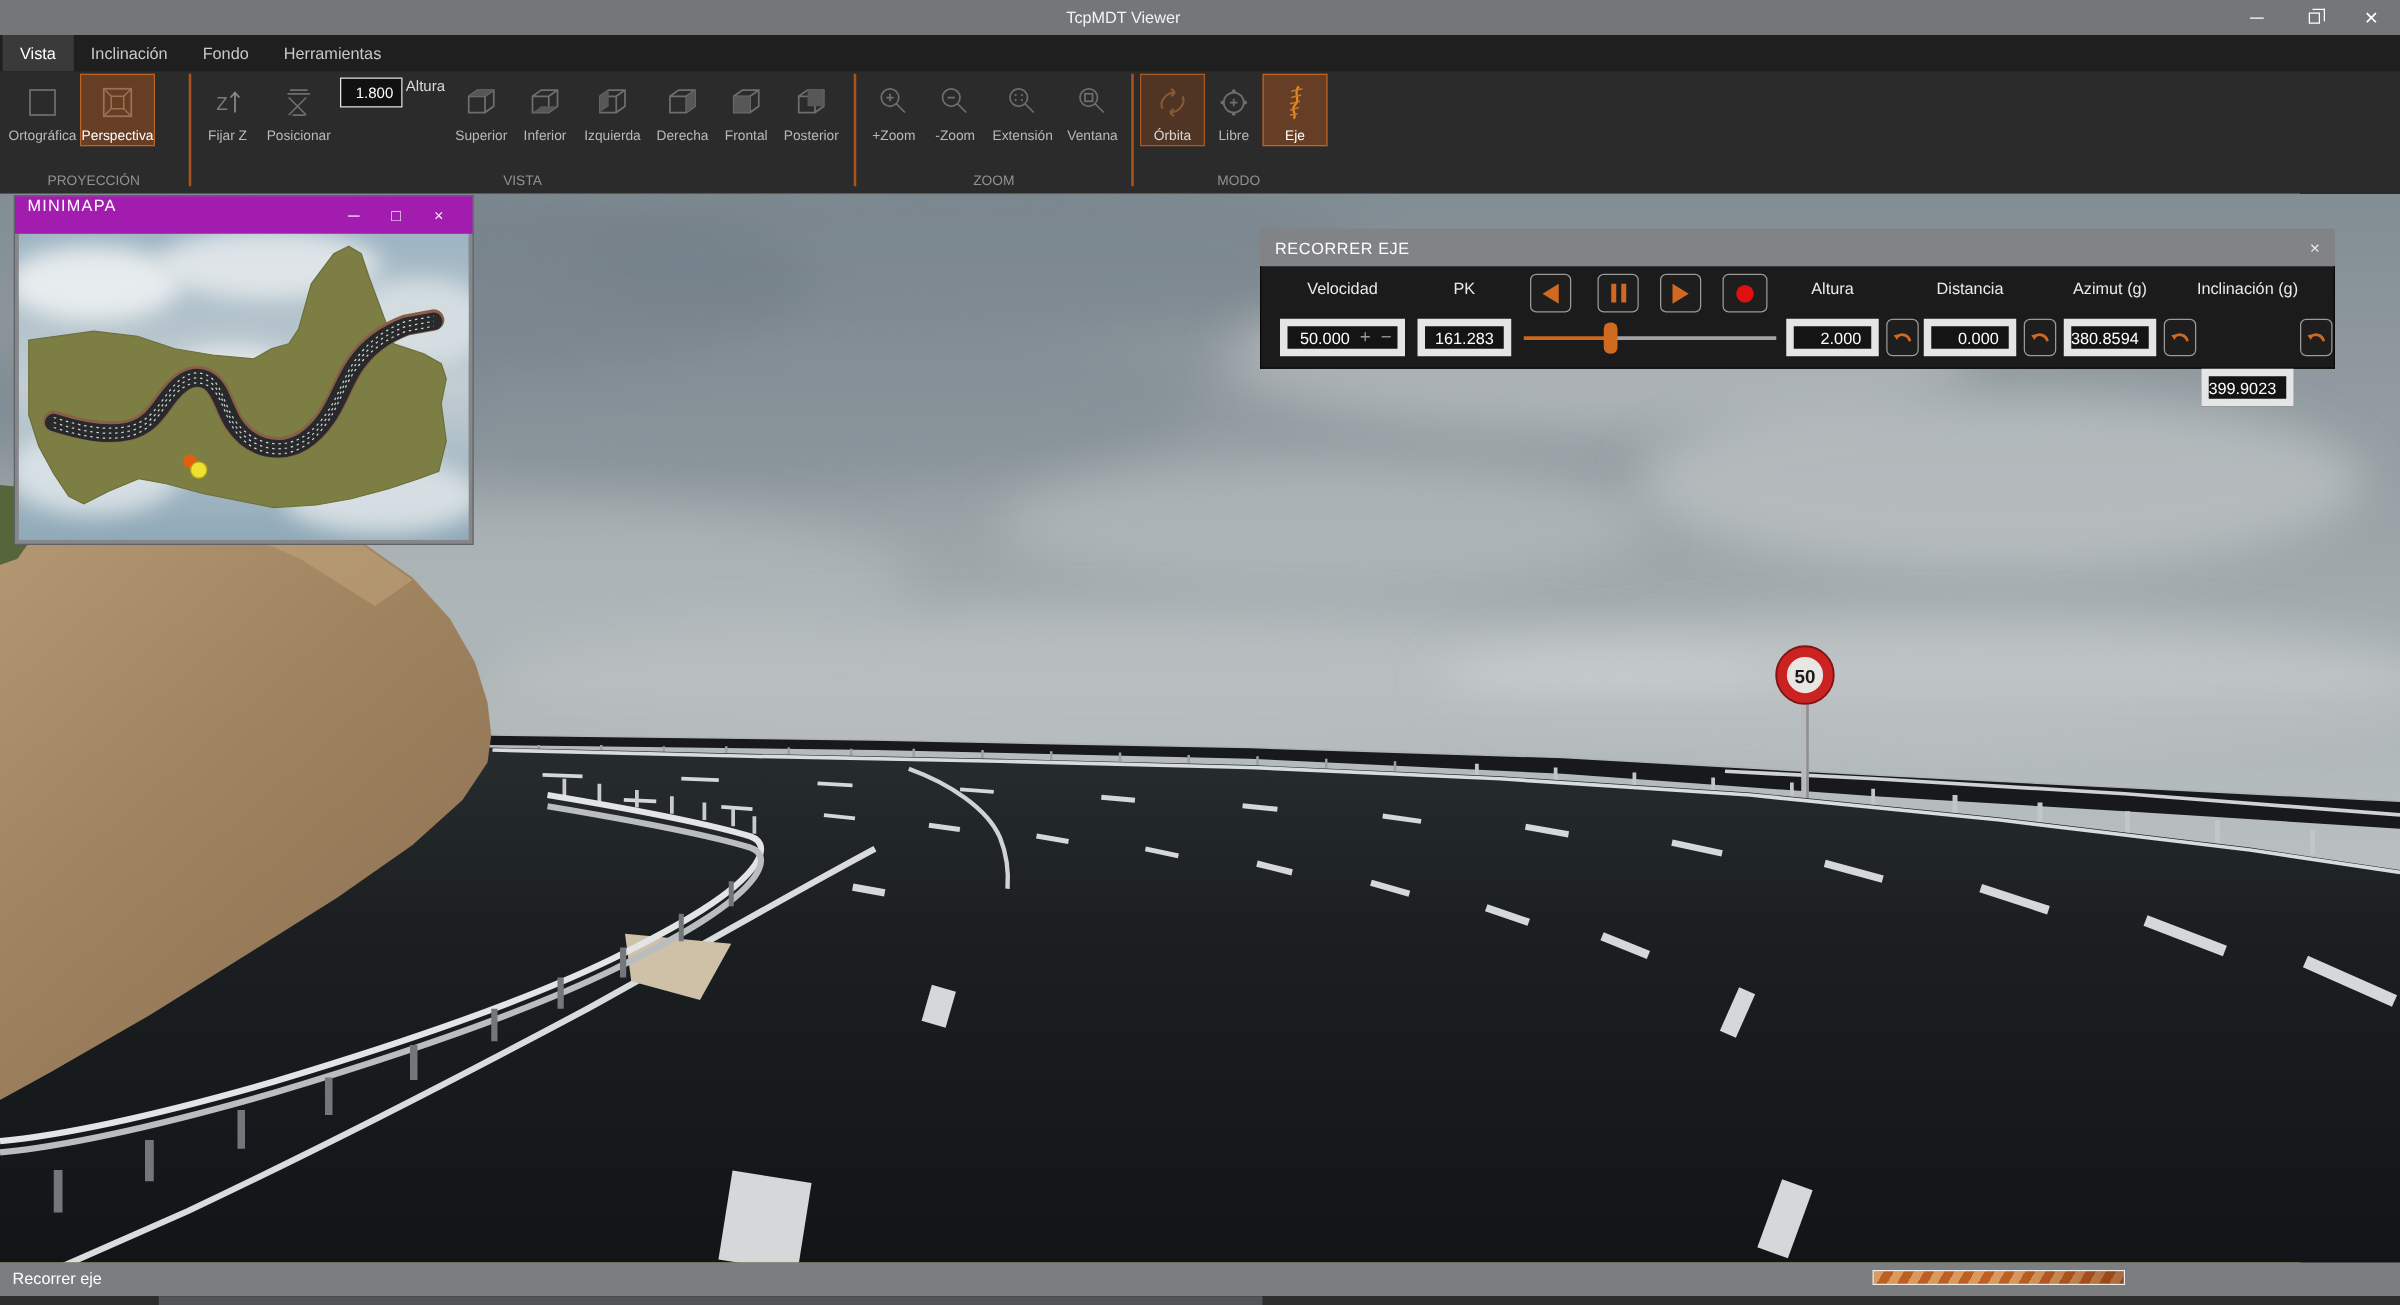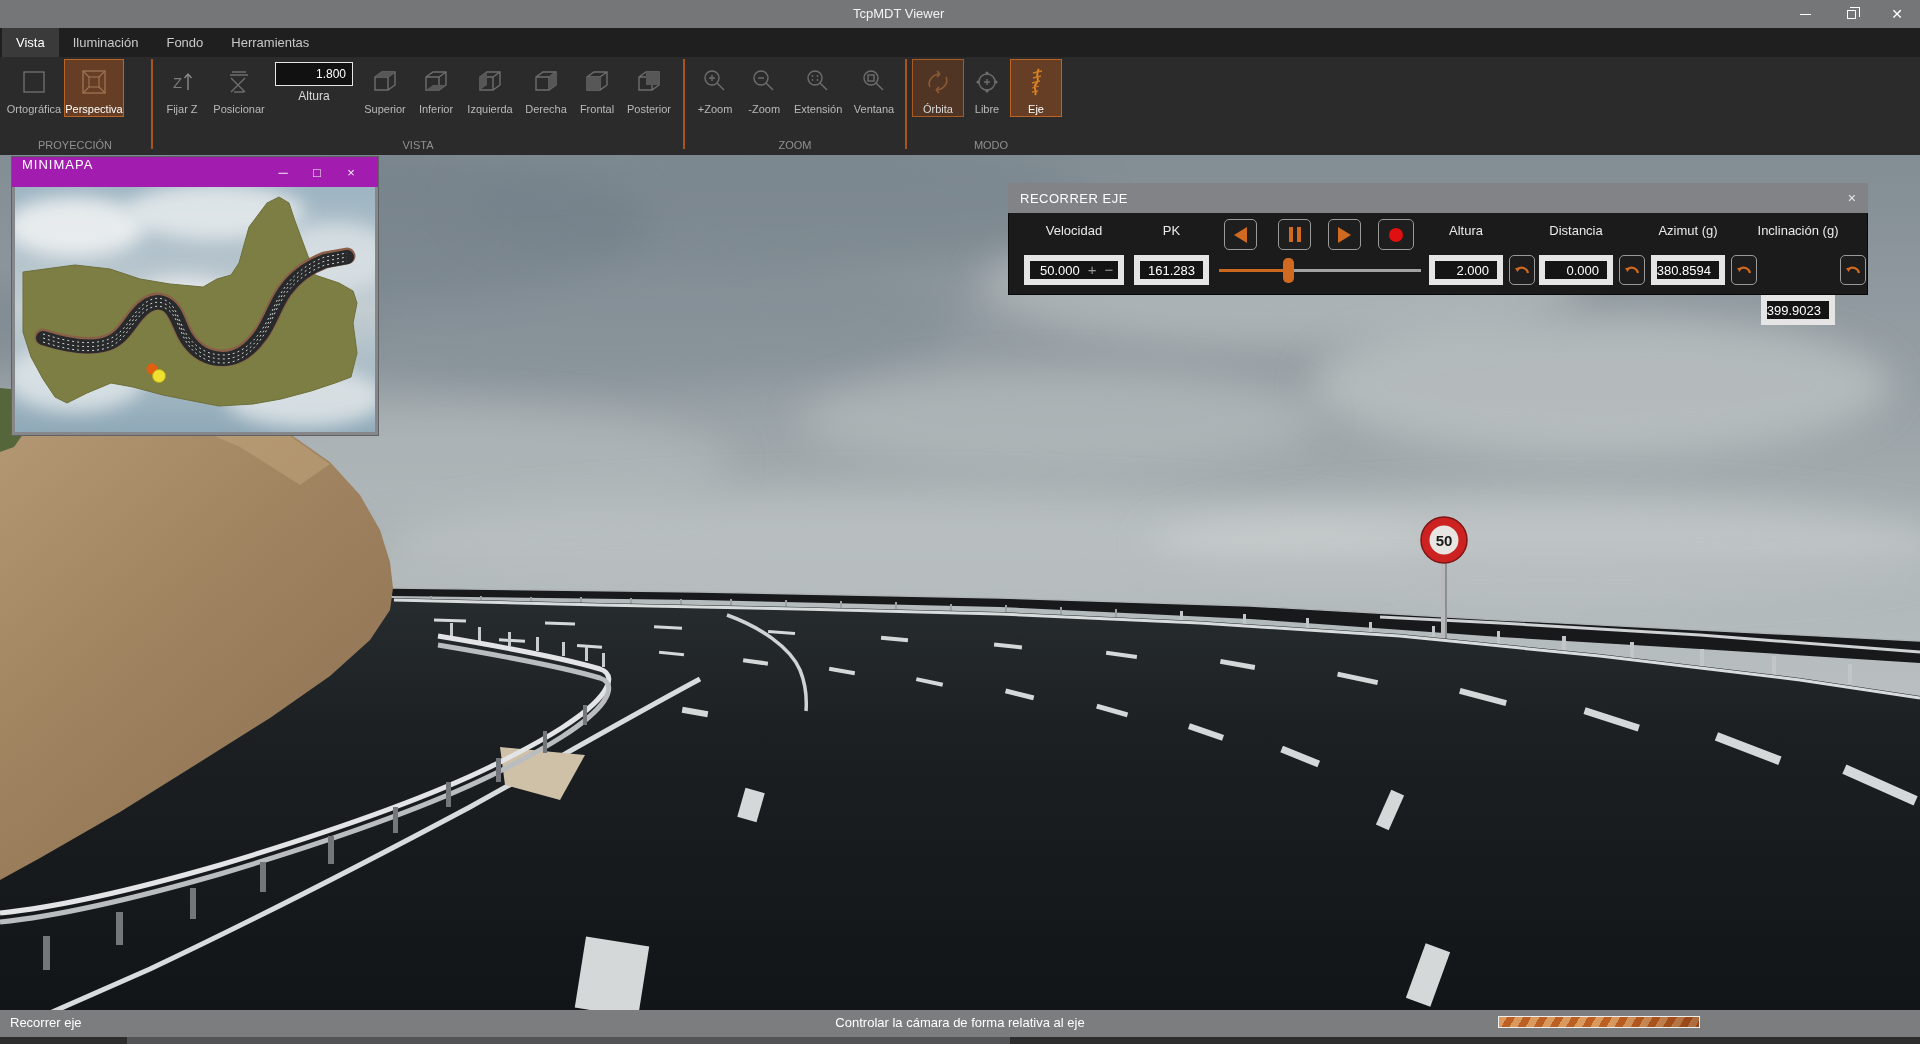--- a/index.html
+++ b/index.html
@@ -35,21 +35,21 @@
   .rdiv { width:2px; margin:2px 1px 6px 1px; background:#a8541c; }
   .rdiv.grey { background:#4a4a4a; width:1px; }
   .rbtn { width:60px; min-width:46px; padding-top:3px; display:flex; flex-direction:column;
     align-items:center; gap:2px; border:1px solid transparent; }
   .rbtn .ric { width:34px; height:38px; display:flex; align-items:center; justify-content:center; }
   .rbtn .rlabel { font-size:11px; color:#d9d9d9; text-align:center; line-height:13px; }
   .rbtn.dim .rlabel { color:#b9b9b9; }
   .rbtn.sel { background:rgba(150,78,32,0.55); border:1px solid #bd6324; }
   .rbtn.hl  { background:rgba(128,66,28,0.45); border:1px solid #a85a22; }
   .rbtn.sel .rlabel { color:#ffffff; }
-  .altura-cell { width:84px; padding-top:3px; display:flex; flex-direction:column; align-items:center; gap:3px; }
+  .altura-cell { width:84px; padding-top:3px; display:flex; flex-direction:row; gap:3px; }
   .altura-field { width:78px; height:24px; background:#111; border:1px solid #e6e6e6;
     color:#fff; font-size:12px; text-align:right; padding:4px 6px 0 0; }
   .altura-label { font-size:12px; color:#d9d9d9; }
 
   
   .viewport { position:absolute; left:0; top:155px; width:1840px; height:855px; background:#bef264; }
   .viewport svg { display:block; }
 
   
   .minimap { position:absolute; left:12px; top:157px; width:366px; height:278px;
@@ -116,21 +116,21 @@
           <span class="restore-glyph"></span>
         </div>
       <div class="win-btn">
           <span>✕</span>
         </div>
     </div>
   </div>
 
   <div class="menubar">
     <div class="menu-item active">Vista</div>
-    <div class="menu-item">Iluminación</div>
+    <div class="menu-item">Inclinación</div>
     <div class="menu-item">Fondo</div>
     <div class="menu-item">Herramientas</div>
   </div>
 
   <div class="ribbon">
     <div class="rgroup" style="width:150px;">
       <div class="rrow">
         <div class="rbtn dim">
           <div class="ric">
             <svg width="28" height="28" viewBox="0 0 28 28">
@@ -612,20 +612,19 @@
         <svg width="16" height="14" viewBox="0 0 16 14">
             <path d="M14 10 C13 5 7 3 3.5 6.5" stroke="#d06a20" stroke-width="2.2" fill="none"></path>
             <polygon points="1,5.2 6.2,4.2 3.6,9" fill="#d06a20"></polygon>
           </svg>
       </div>
     </div>
   </div>
 
   <div class="statusbar">
     <span class="sb-left">Recorrer eje</span>
-    <span class="sb-center">Controlar la cámara de forma relativa al eje</span>
     <div class="sb-progress"></div>
   </div>
   <div class="bottomstrip">
       <div class="seg"></div>
     </div>
 
 </div>
 
 </body></html>

